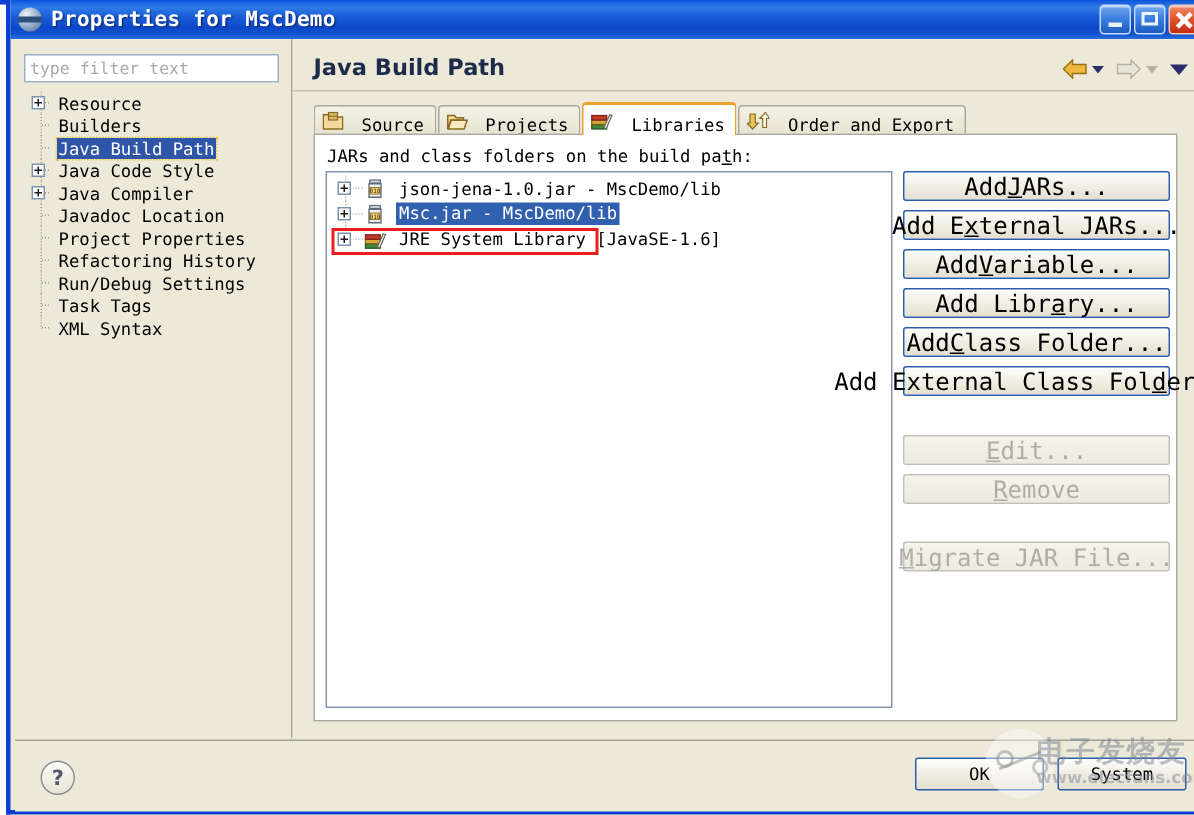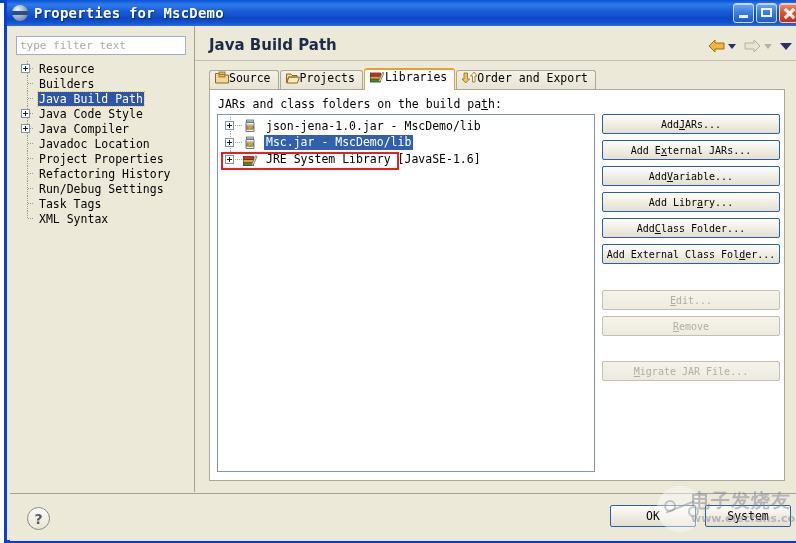--- a/index.html
+++ b/index.html
@@ -250,22 +250,22 @@
     position: absolute;
     left: 14px; top: 42px;
     height: 22px;
     display: flex;
     align-items: flex-end;
   }
   .tab {
     height: 20px;
     box-sizing: border-box;
     display: flex;
-    align-items: flex-start;
-    gap: 0;
+    align-items: flex-end;
+    gap: 12px;
     padding: 0 7px 0 5px;
     font-size: 11.5px;
     color: #000;
     white-space: nowrap;
     border: 1px solid #a8a89c;
     border-bottom: none;
     border-radius: 3px 3px 0 0;
     background: linear-gradient(to bottom, #f4f2e7 0%, #e6e3d2 100%);
     margin-right: 1px;
     position: relative;
@@ -388,21 +388,21 @@
     display: flex;
     flex-direction: column;
   }
   .dbtn {
     height: 20px;
     box-sizing: border-box;
     border: 1px solid #2c5fa8;
     border-radius: 2px;
     background: linear-gradient(to bottom, #fdfdfa 0%, #f2f0e6 45%, #e3e0d0 100%);
     font-family: "DejaVu Sans Mono", monospace;
-    font-size: 10px;
+    font-size: 16px;
     color: #000;
     display: flex;
     align-items: center;
     justify-content: center;
     white-space: nowrap;
     margin-bottom: 6px;
     box-shadow: inset 0 1px 0 #ffffff;
   }
   .dbtn.disabled {
     border: 1px solid #c2c0b4;

